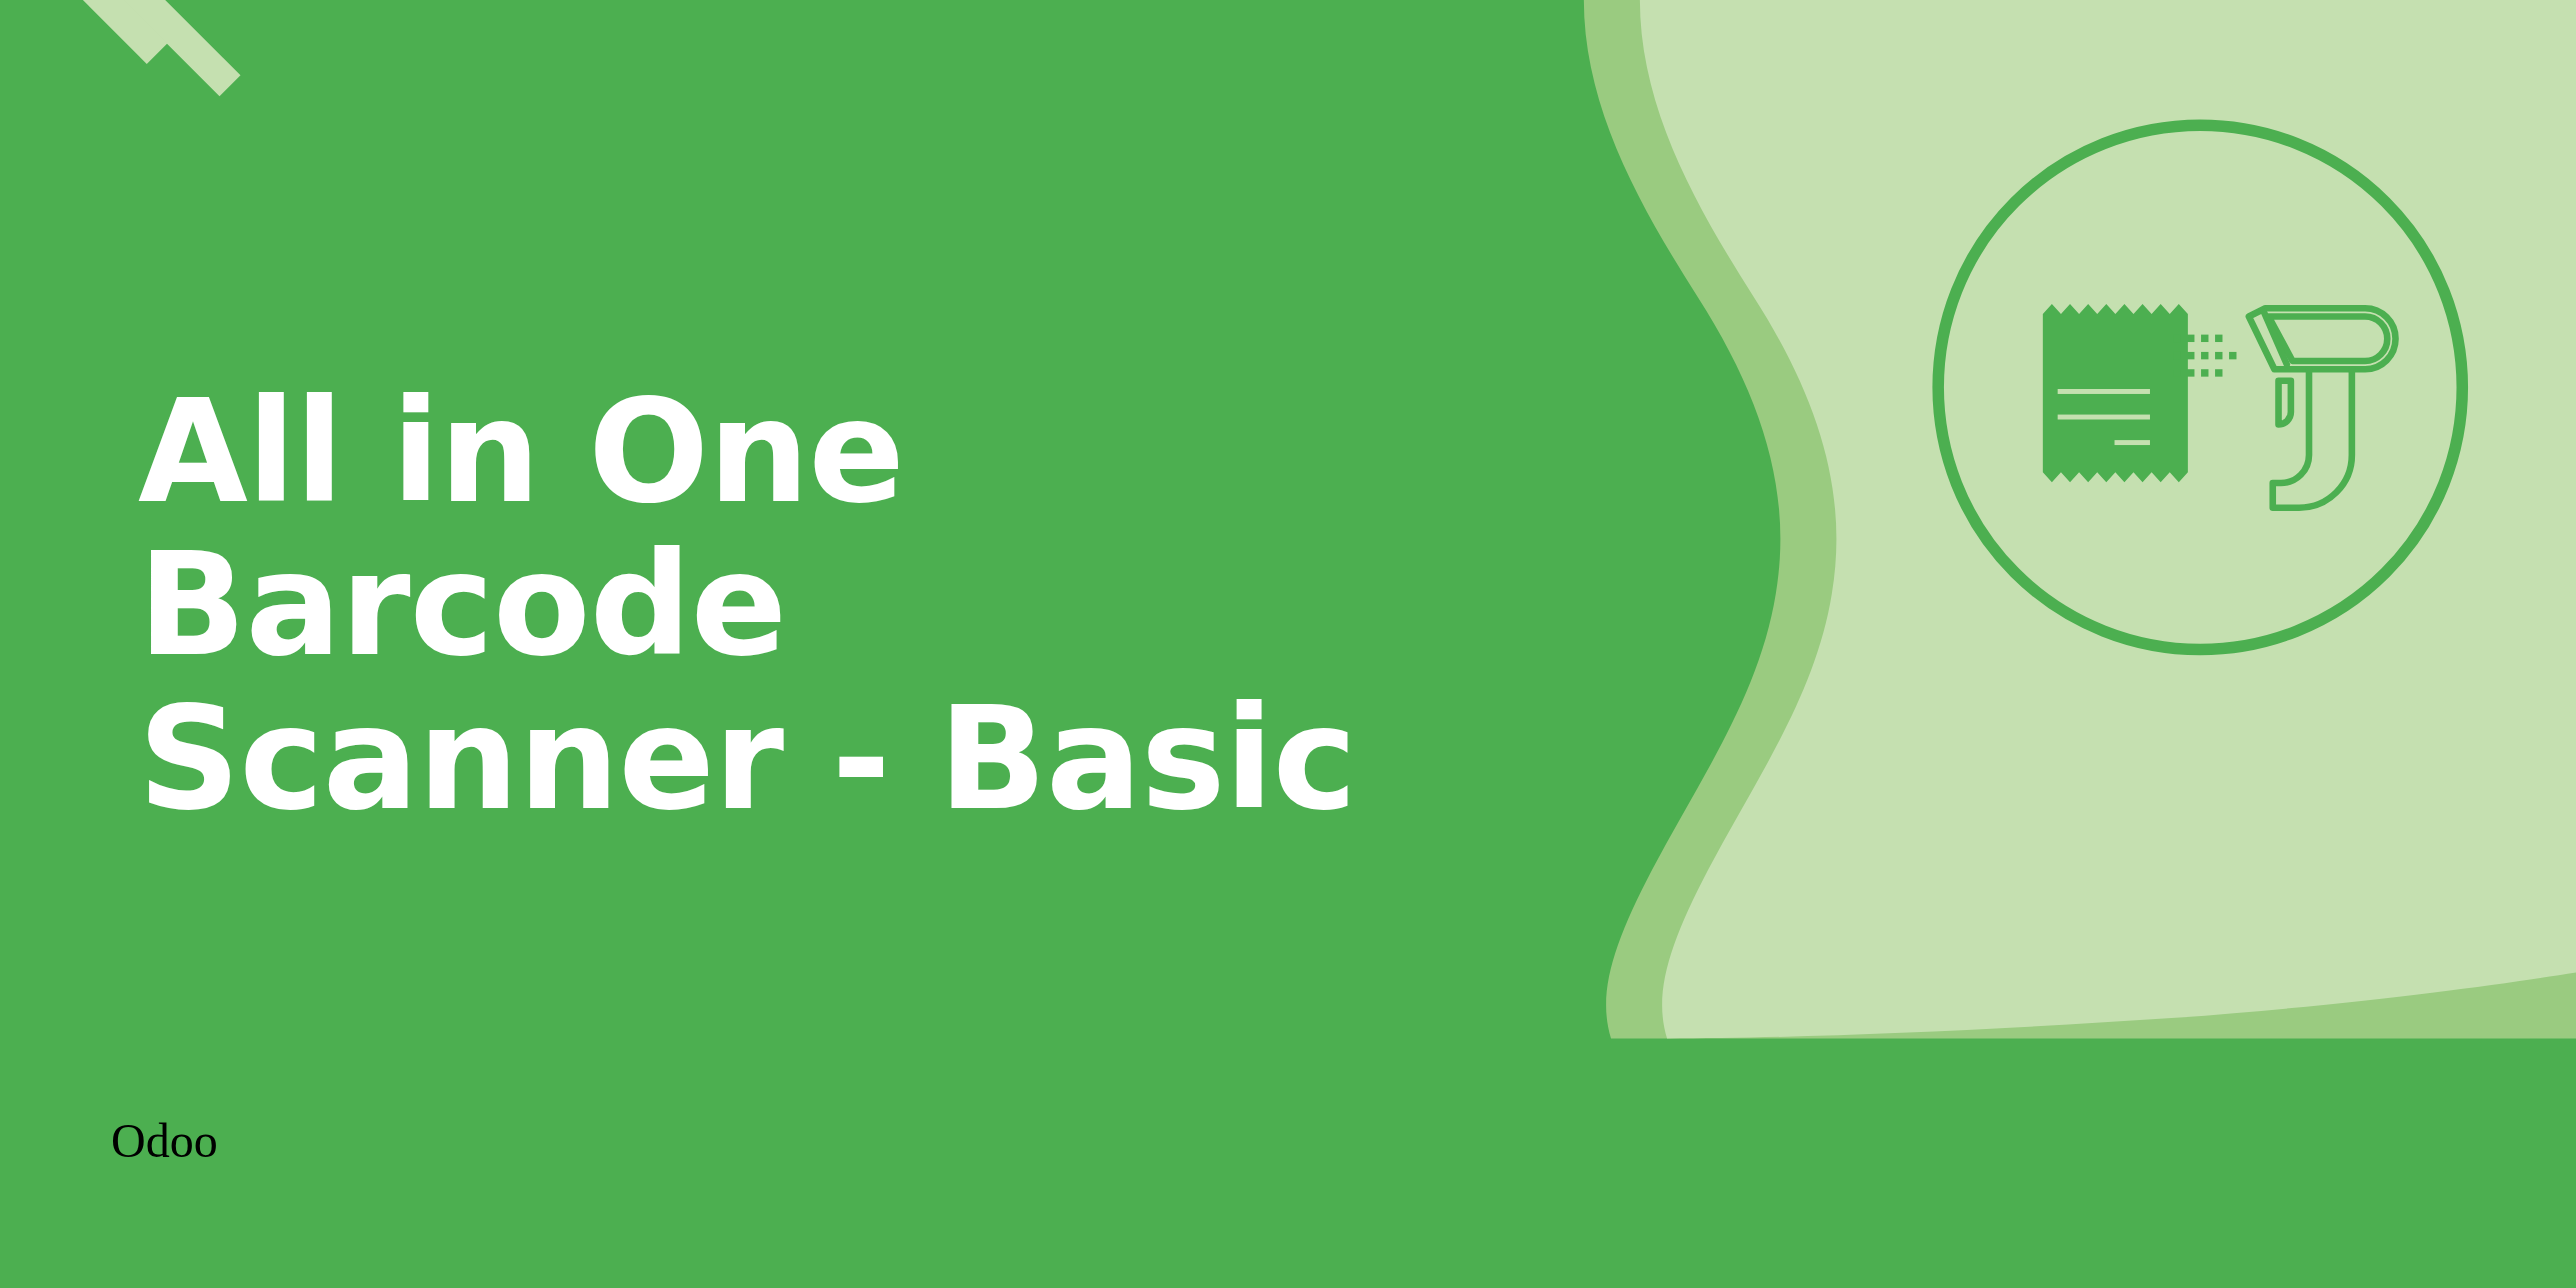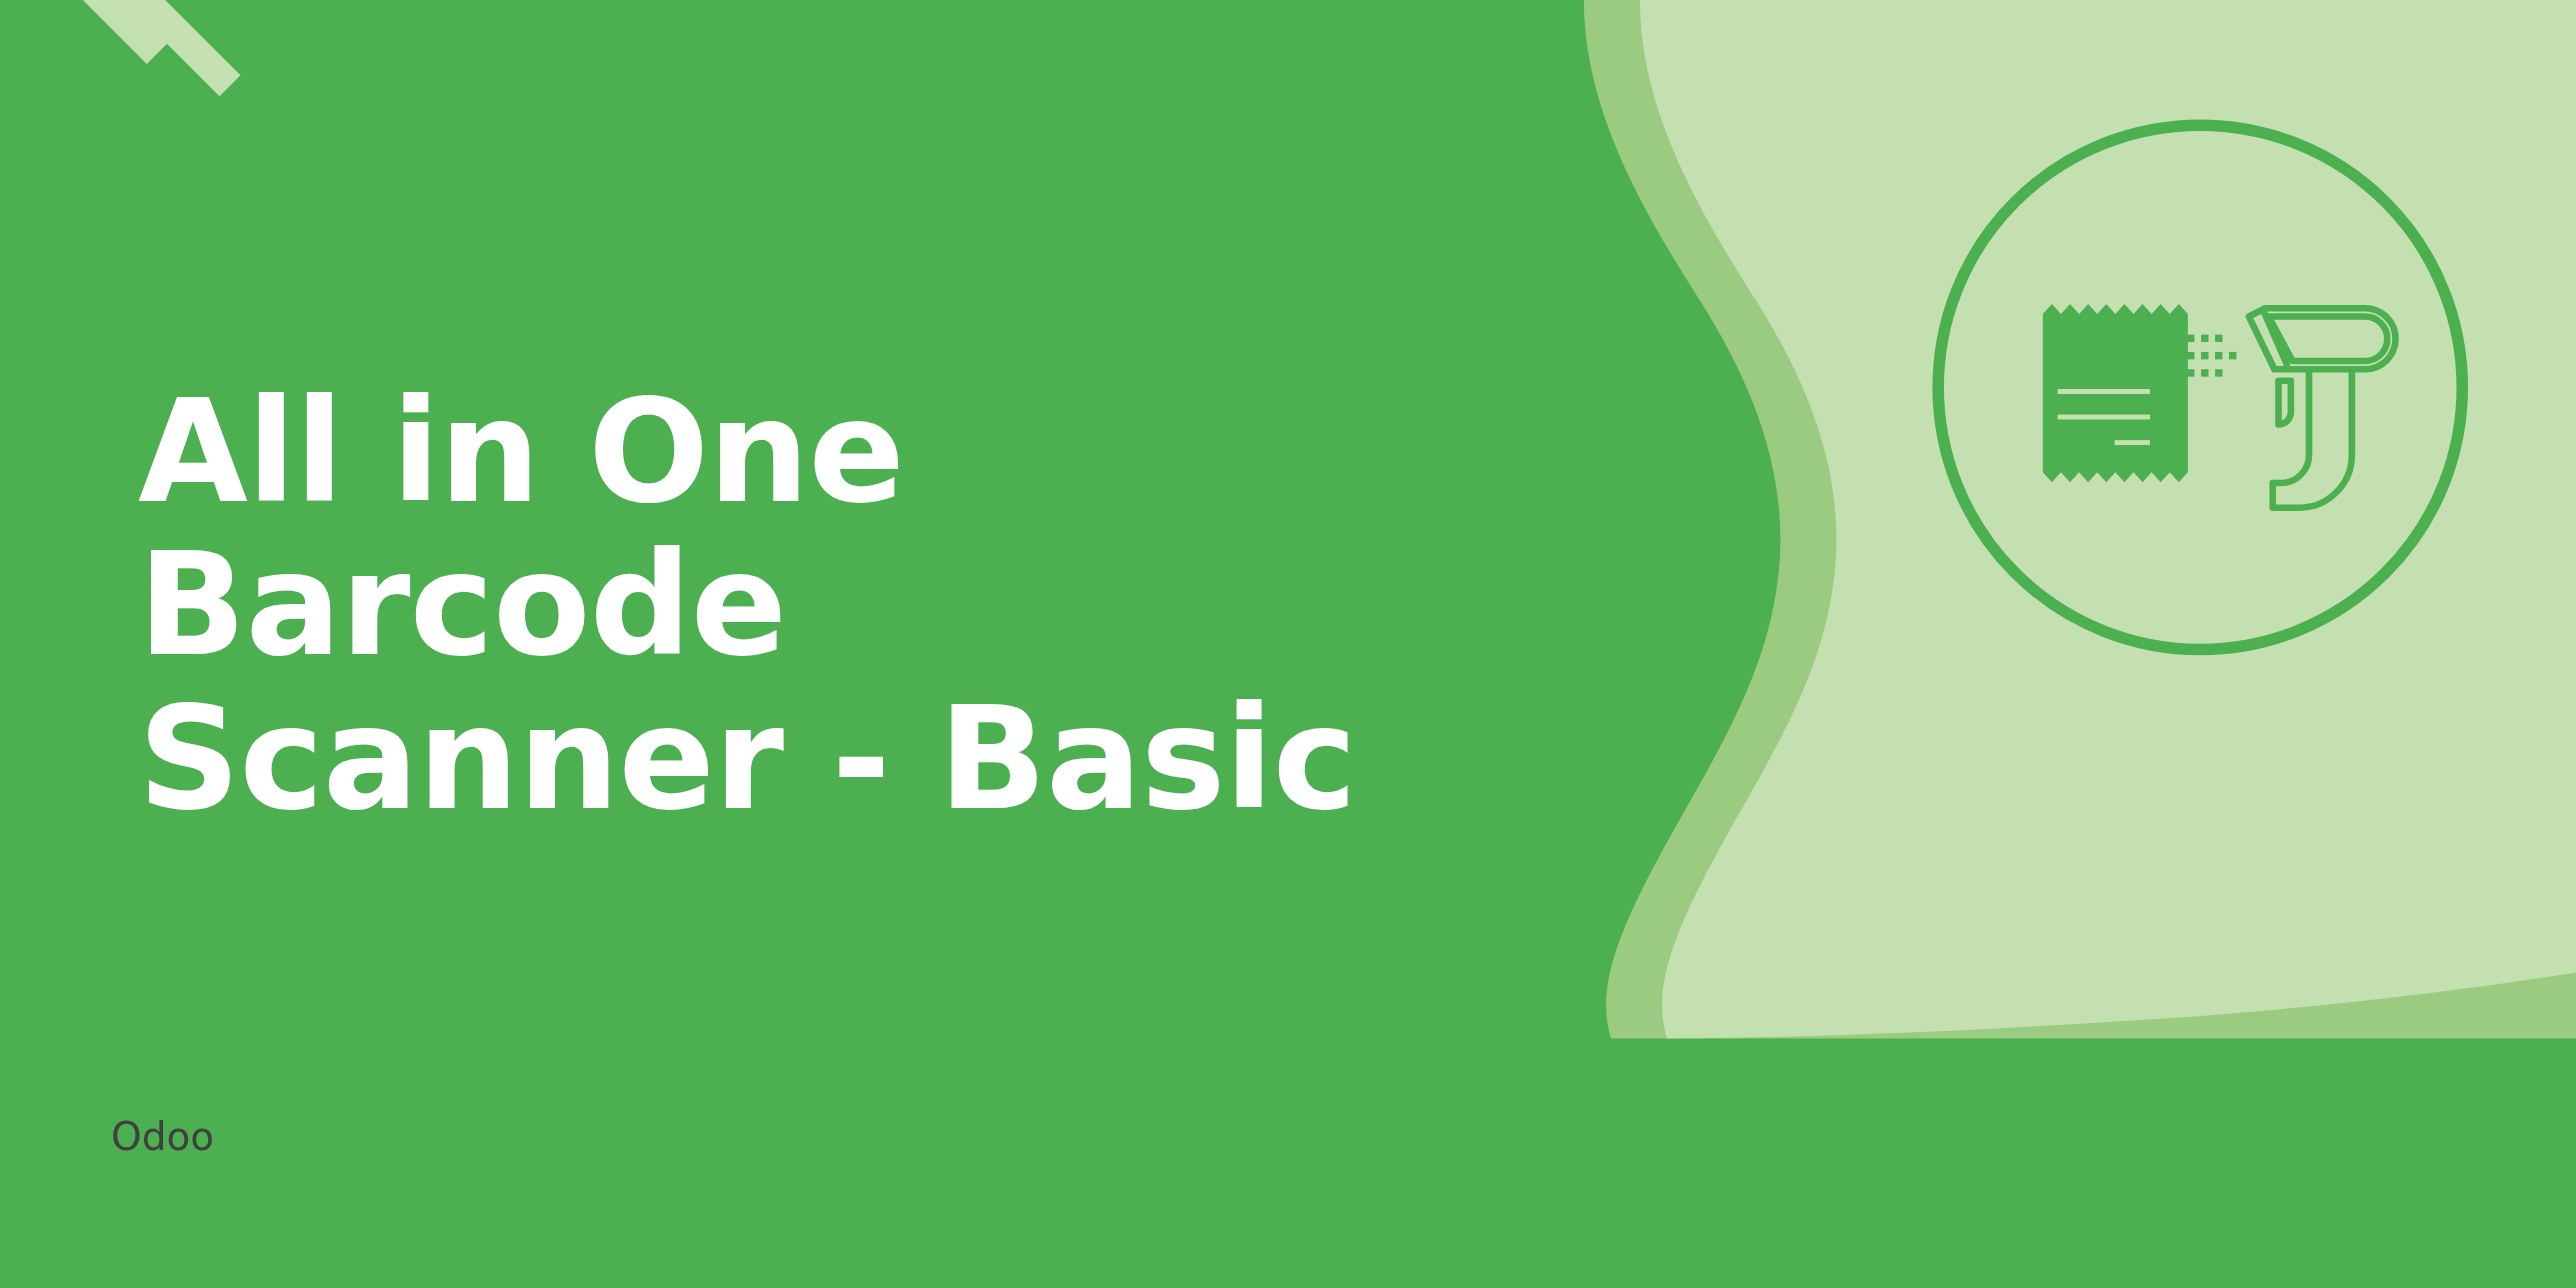--- a/index.html
+++ b/index.html
@@ -76,24 +76,25 @@
     font-weight: 400;
     line-height: 1.12;
     white-space: pre-line;
   }
 
   #brand {
     position: absolute;
     left: 0;
     top: 1117px;
     margin: 0;
-    color: #404040;
-    font-size: 39px;
+    color: #000000;
+    font-size: 48px;
     font-weight: 400;
     line-height: 1;
+    font-family: Liberation Serif, serif;
   }
 </style>
 </head>
 <body>
 
 <div id="banner">
 
   <svg id="bg-art" viewBox="0 0 3126 1564" preserveAspectRatio="none">
 
     <rect x="0" y="0" width="3126" height="1564" fill="#4CAF50"></rect>

